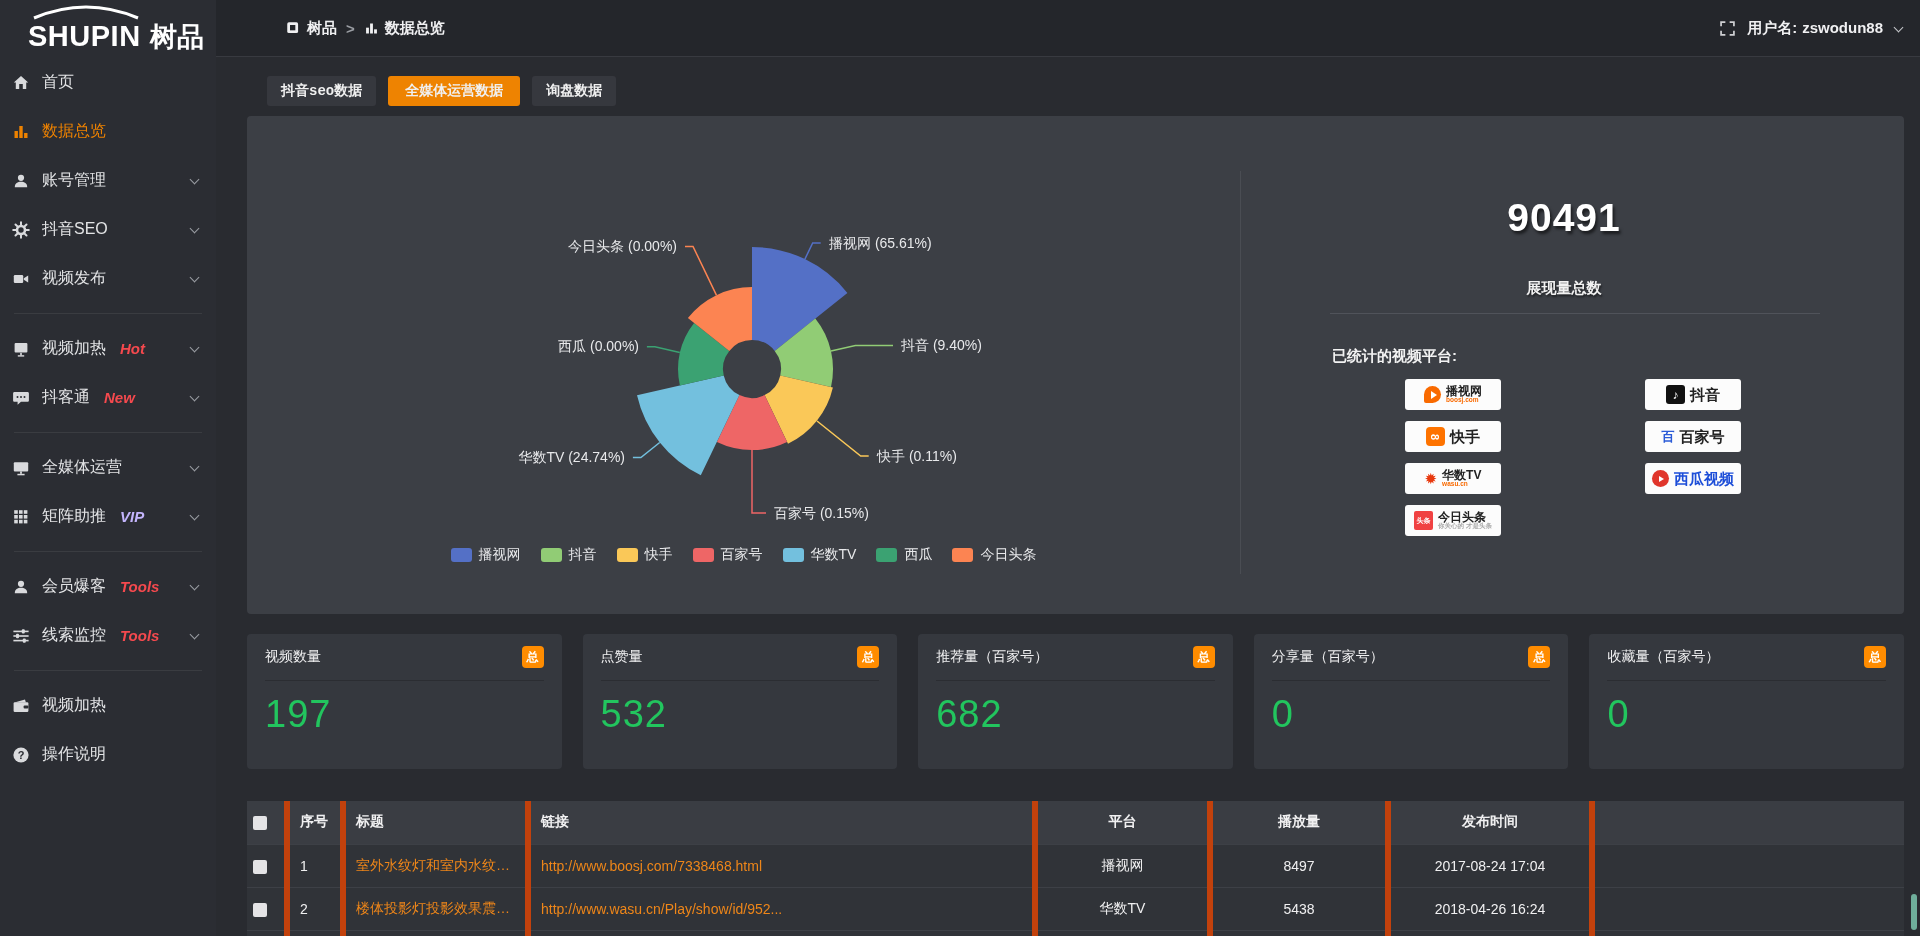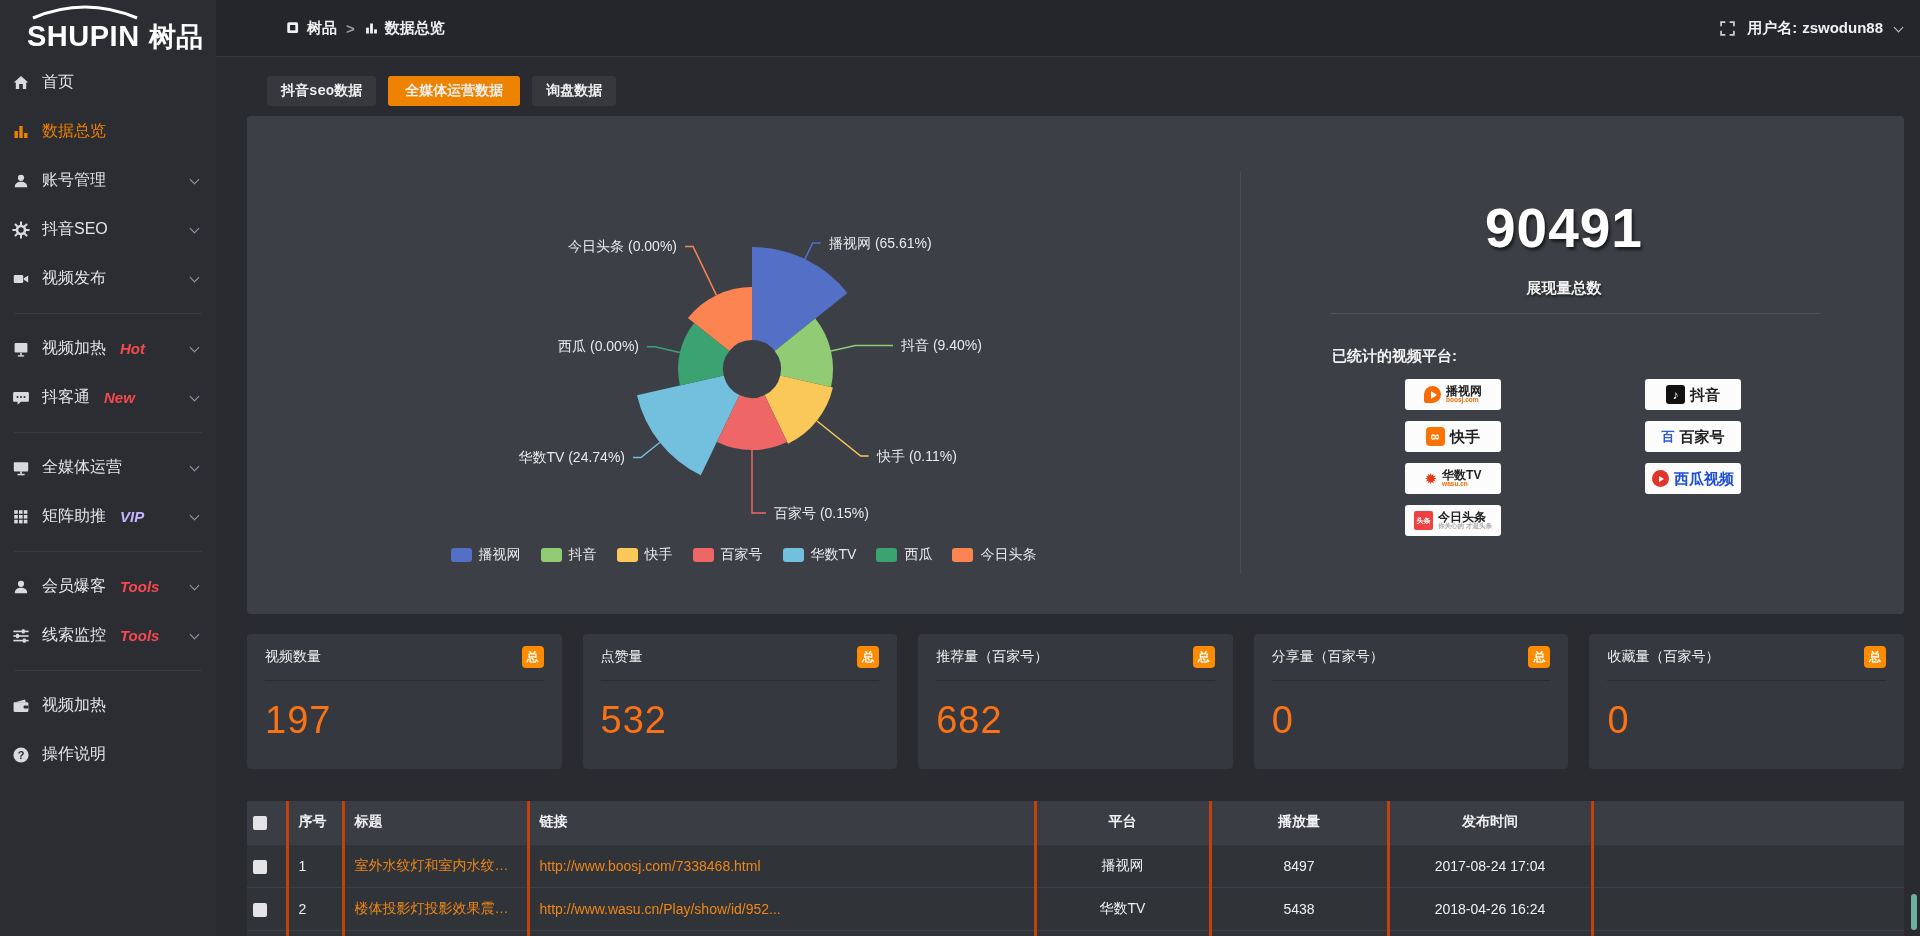--- a/index.html
+++ b/index.html
@@ -2,21 +2,21 @@
 <html><head>
 <meta charset="utf-8">
 <style>
   * { margin:0; padding:0; box-sizing:border-box; }
   html,body { width:1920px; height:936px; overflow:hidden; background:#292b30;
     font-family:"Liberation Sans","DejaVu Sans",sans-serif; }
 
   
   .sidebar { position:absolute; left:0; top:0; width:216px; height:936px;
     background:#2b2d33; z-index:5; }
-  .logo { height:58px; display:flex; align-items:center; padding-left:23px; cursor:pointer; }
+  .logo { height:58px; display:flex; align-items:center; padding-left:23px; cursor:pointer;justify-content:center; }
   .menu-item { display:flex; align-items:center; height:49px; padding:0 18px 0 12px;
     color:#e3e4e6; font-size:16px; cursor:pointer; }
   .menu-item .ic { width:18px; height:18px; margin-right:12px; color:#d9dadd;
     display:flex; align-items:center; justify-content:center; flex:none; }
   .menu-item.active { color:#ee8200; }
   .menu-item.active .ic { color:#ee8200; }
   .mi-badge { font-style:italic; font-weight:bold; font-size:15px; margin-left:14px; }
   .chev { width:7px; height:7px; border-right:1.6px solid #9a9da3; border-bottom:1.6px solid #9a9da3;
     transform:rotate(45deg); margin-left:auto; margin-top:-3px; }
   .menu-divider { height:1px; background:#3a3c41; margin:10px 14px; }
@@ -43,45 +43,45 @@
 
   .chart-panel { position:relative; margin-top:10px; height:498px; background:#3c3f45; border-radius:4px; }
   #rose { position:absolute; left:0; top:0; }
   .pie-label { font-size:14px; fill:#e8e9eb; }
   #legend { position:absolute; left:0; top:430px; width:993px; display:flex; justify-content:center; gap:20px; }
   .lg-item { display:flex; align-items:center; gap:7px; font-size:14px; color:#e8e9eb; cursor:pointer; }
   .lg-swatch { width:21px; height:14px; border-radius:3px; }
   .vdiv { position:absolute; left:993px; top:55px; bottom:40px; width:1px; background:#4a4d53; }
 
   .summary { position:absolute; left:993px; top:0; width:648px; height:498px; }
-  .big { position:absolute; top:80px; left:0; width:100%; text-align:center; font-size:55px;
+  .big { position:absolute; top:80px; left:0; width:100%; text-align:center; font-size:39px;
     font-weight:bold; color:#fff; text-shadow:2px 3px 3px rgba(0,0,0,.55); letter-spacing:1px; }
   .cap { position:absolute; top:163px; left:0; width:100%; text-align:center; font-size:15px;
     font-weight:bold; color:#f2f2f2; text-shadow:1px 2px 2px rgba(0,0,0,.5); }
   .hline { position:absolute; top:197px; left:90px; width:490px; height:1px; background:#50535a; }
   .ptitle { position:absolute; top:231px; left:92px; font-size:15px; font-weight:bold; color:#f2f2f2; }
   .bcol { position:absolute; top:263px; display:flex; flex-direction:column; gap:11px; }
   #badgesL { left:165px; }
   #badgesR { left:405px; }
   .pbadge { width:96px; height:31px; background:#fcfcfc; border-radius:3px;
     display:flex; align-items:center; justify-content:center; gap:5px; overflow:hidden; }
   .btxt { display:flex; flex-direction:column; justify-content:center; line-height:1.05; }
 
   #cards { display:flex; gap:21px; margin-top:20px; }
   .card { flex:1; height:135px; background:#35383e; border-radius:4px; padding:0 18px; }
   .card-head { display:flex; align-items:center; justify-content:space-between; height:47px;
     border-bottom:1px solid #2b2d32; font-size:14px; color:#f0f0f1; }
   .card-badge { background:#ff8c00; color:#fff; font-size:12px; font-weight:bold; width:22px; height:22px;
     border-radius:4px; display:flex; align-items:center; justify-content:center; }
-  .card-value { font-size:38px; color:#f97316; margin-top:18px; letter-spacing:1px; }
+  .card-value { font-size:38px; color:#22c55e; margin-top:12px; letter-spacing:1px; }
 
   .table-wrap { margin-top:32px; }
   table { width:100%; border-collapse:collapse; background:#303338; table-layout:fixed; }
   th,td { height:43px; font-size:14px; color:#f0f0f1; border-bottom:1px solid #3d4046;
-    border-right:3px solid #c2410c; padding:0 10px; overflow:hidden; white-space:nowrap;
+    border-right:6px solid #c2410c; padding:0 10px; overflow:hidden; white-space:nowrap;
     text-overflow:ellipsis; }
   th:last-child, td:last-child { border-right:none; }
   thead th { background:#3a3d43; font-weight:bold; text-align:left; }
   .c-center { text-align:center; }
   .cbx { display:inline-block; width:14px; height:14px; background:#e4e4e6; border-radius:2px;
     cursor:pointer; vertical-align:middle; }
   .link-cell { color:#ee8619; cursor:pointer; }
   .scroll-thumb { position:absolute; right:3px; bottom:6px; width:6px; height:36px;
     background:#6fae9b; border-radius:3px; }
 </style>

